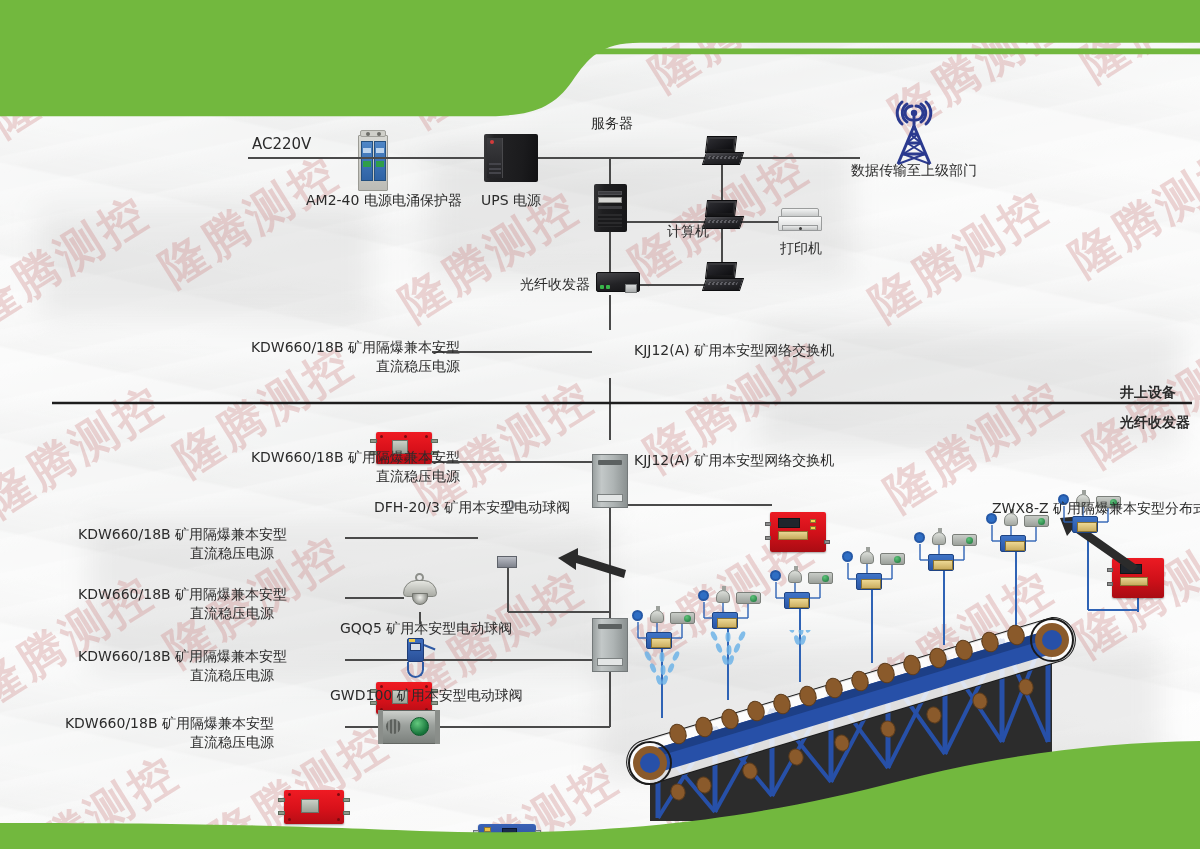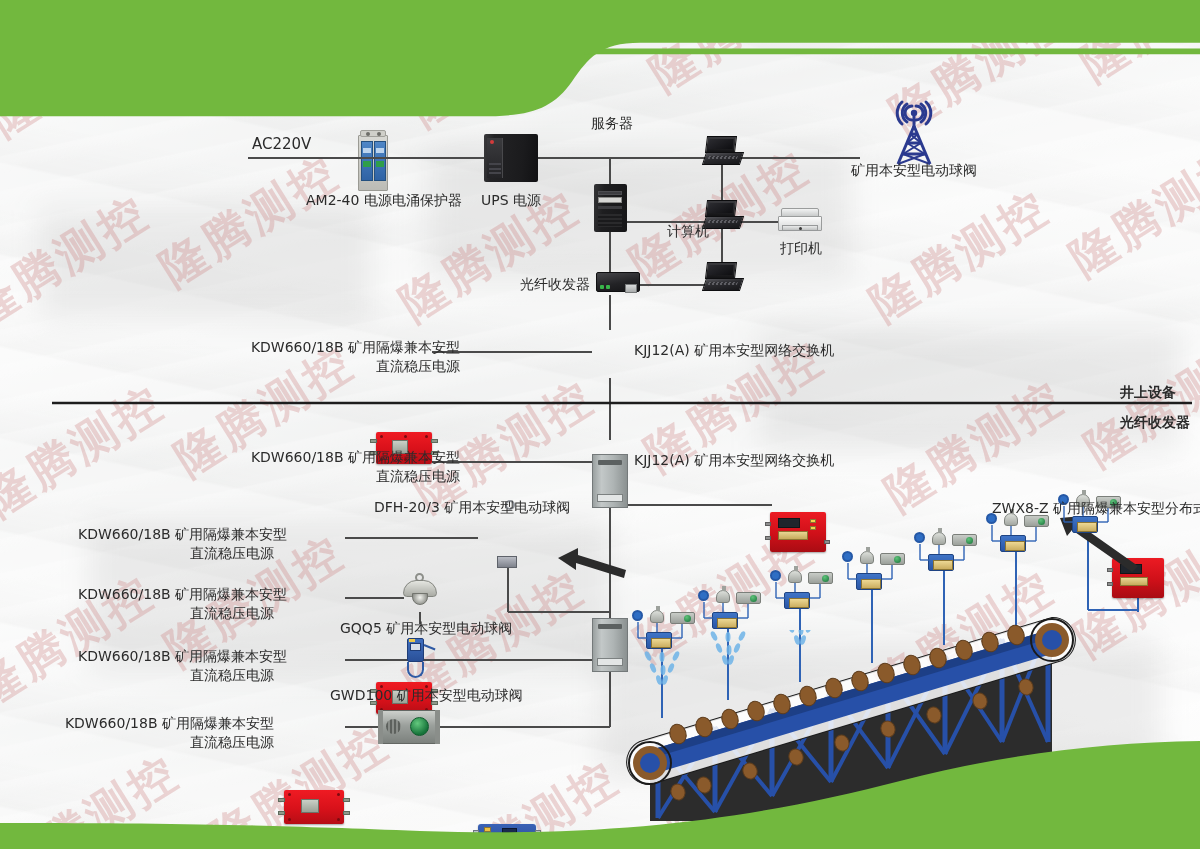--- a/index.html
+++ b/index.html
@@ -909,21 +909,21 @@
       </svg>
   </div>
 
   <div class="lbl big" style="left:252px; top:134px;">AC220V</div>
   <div class="lbl c" style="left:306px; top:190px; width:150px;">AM2-40 电源电涌保护器</div>
   <div class="lbl c" style="left:466px; top:190px; width:90px;">UPS 电源</div>
   <div class="lbl c" style="left:572px; top:113px; width:80px;">服务器</div>
   <div class="lbl c" style="left:648px; top:221px; width:80px;">计算机</div>
   <div class="lbl c" style="left:766px; top:238px; width:70px;">打印机</div>
   <div class="lbl r" style="left:440px; top:274px; width:150px;">光纤收发器</div>
-  <div class="lbl c" style="left:836px; top:160px; width:156px;">矿用本安型电动球阀</div>
+  <div class="lbl c" style="left:836px; top:160px; width:156px;">数据传输至上级部门</div>
 
   <div class="lbl r" style="left:170px; top:337px; width:290px;">KDW660/18B 矿用隔爆兼本安型</div>
   <div class="lbl r" style="left:170px; top:356px; width:290px;">直流稳压电源</div>
   <div class="lbl" style="left:634px; top:340px;">KJJ12(A) 矿用本安型网络交换机</div>
 
   <div class="lbl bold" style="left:1120px; top:382px;">井上设备</div>
   <div class="lbl bold" style="left:1120px; top:412px;">光纤收发器</div>
 
   <div class="lbl r" style="left:170px; top:447px; width:290px;">KDW660/18B 矿用隔爆兼本安型</div>
   <div class="lbl r" style="left:170px; top:466px; width:290px;">直流稳压电源</div>

